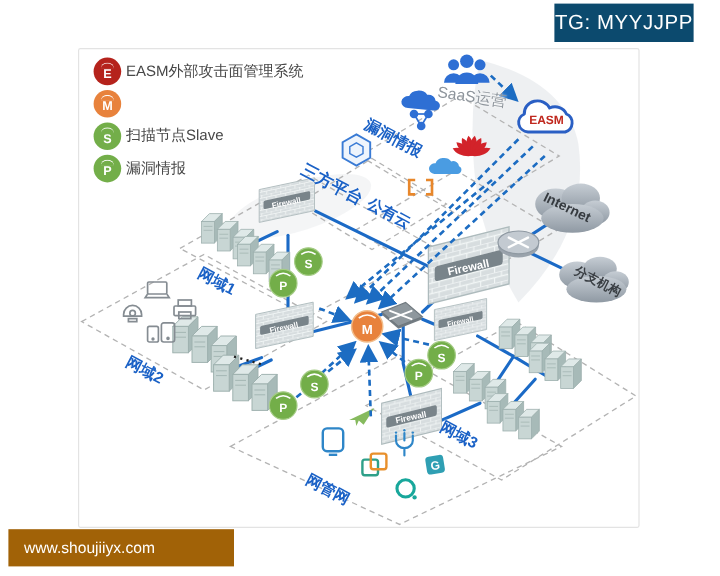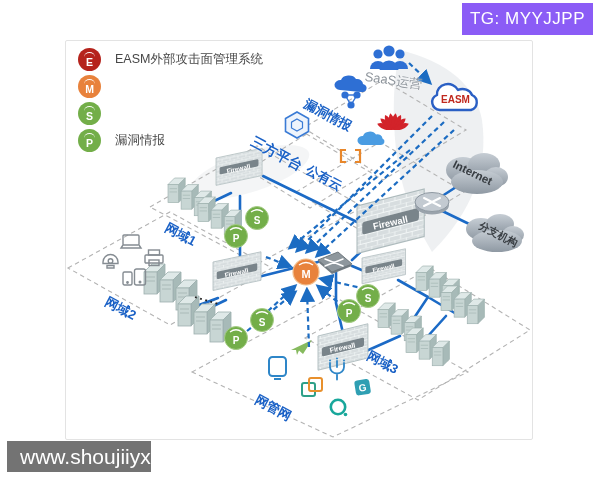--- a/index.html
+++ b/index.html
@@ -2,34 +2,34 @@
 <html><head>
 <meta charset="utf-8">
 <style>
   html,body{margin:0;padding:0;background:#ffffff;font-family:"Liberation Sans",sans-serif;}
   .stage{position:relative;width:600px;height:480px;background:#fff;overflow:hidden;}
   .card{position:absolute;left:65px;top:40px;width:466px;height:398px;background:#ffffff;
         border:1px solid #e3e3e3;border-radius:2px;z-index:1;}
   svg.diagram{position:absolute;left:0;top:0;z-index:2;}
   
   .badge{position:absolute;z-index:6;color:#fff;display:flex;align-items:center;}
-  .badge.tg{left:462px;top:3px;width:131px;height:32px;background:#8b5cf6;
+  .badge.tg{left:462px;top:3px;width:116px;height:32px;background:#0c4a6e;
             justify-content:center;font-size:17px;letter-spacing:.5px;}
-  .badge.site{left:7px;top:441px;width:144px;height:31px;background:#737373;
-            padding-left:13px;box-sizing:border-box;font-size:21px;}
+  .badge.site{left:7px;top:441px;width:188px;height:31px;background:#a16207;
+            padding-left:13px;box-sizing:border-box;font-size:13px;}
   
   .legend{position:absolute;left:78px;top:48px;z-index:4;}
   .lrow{display:flex;align-items:center;margin-bottom:4px;height:23px;}
   .lcirc{width:23px;height:23px;border-radius:50%;display:flex;flex-direction:column;
          align-items:center;justify-content:center;color:#fff;flex:0 0 23px;}
   .lcirc .arc{display:block;width:11px;height:4px;border-top:1.6px solid rgba(255,255,255,.95);
          border-radius:50% 50% 0 0/100% 100% 0 0;}
   .lcirc b{font-size:10.5px;line-height:10px;font-weight:bold;}
   .lg-e{background:#b5231c;}.lg-m{background:#e8823c;}.lg-s{background:#73ae49;}.lg-p{background:#73ae49;}
-  .llabel{margin-left:14px;font-size:12.5px;color:#474747;}
+  .llabel{margin-left:4px;font-size:12.5px;color:#474747;}
   
   .rlabel{position:absolute;z-index:4;color:#1a61c6;font-weight:bold;font-size:13px;
           white-space:nowrap;transform-origin:0 0;text-shadow:0 0 2px #fff;}
   .rlabel.big{font-size:14px;}
   .rlabel.saas{color:#8e959c;font-weight:normal;font-size:13px;}
 </style>
 </head>
 <body>
 
 <div class="stage">
@@ -317,20 +317,21 @@
       <span class="lcirc lg-m">
           <i class="arc"></i>
           <b>M</b>
         </span>
     </div>
     <div class="lrow">
       <span class="lcirc lg-s">
           <i class="arc"></i>
           <b>S</b>
         </span>
+      <span class="llabel">扫描节点Slave</span>
     </div>
     <div class="lrow">
       <span class="lcirc lg-p">
           <i class="arc"></i>
           <b>P</b>
         </span>
       <span class="llabel">漏洞情报</span>
     </div>
   </div>
 

